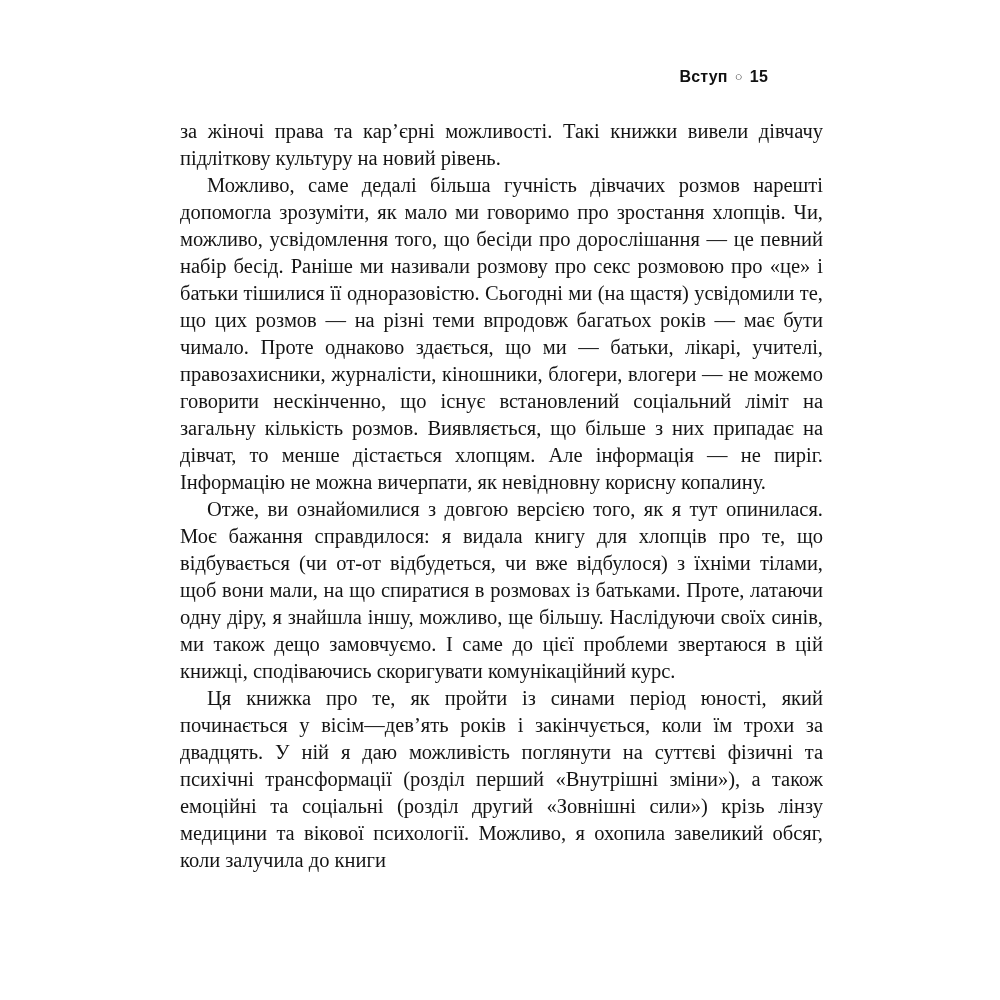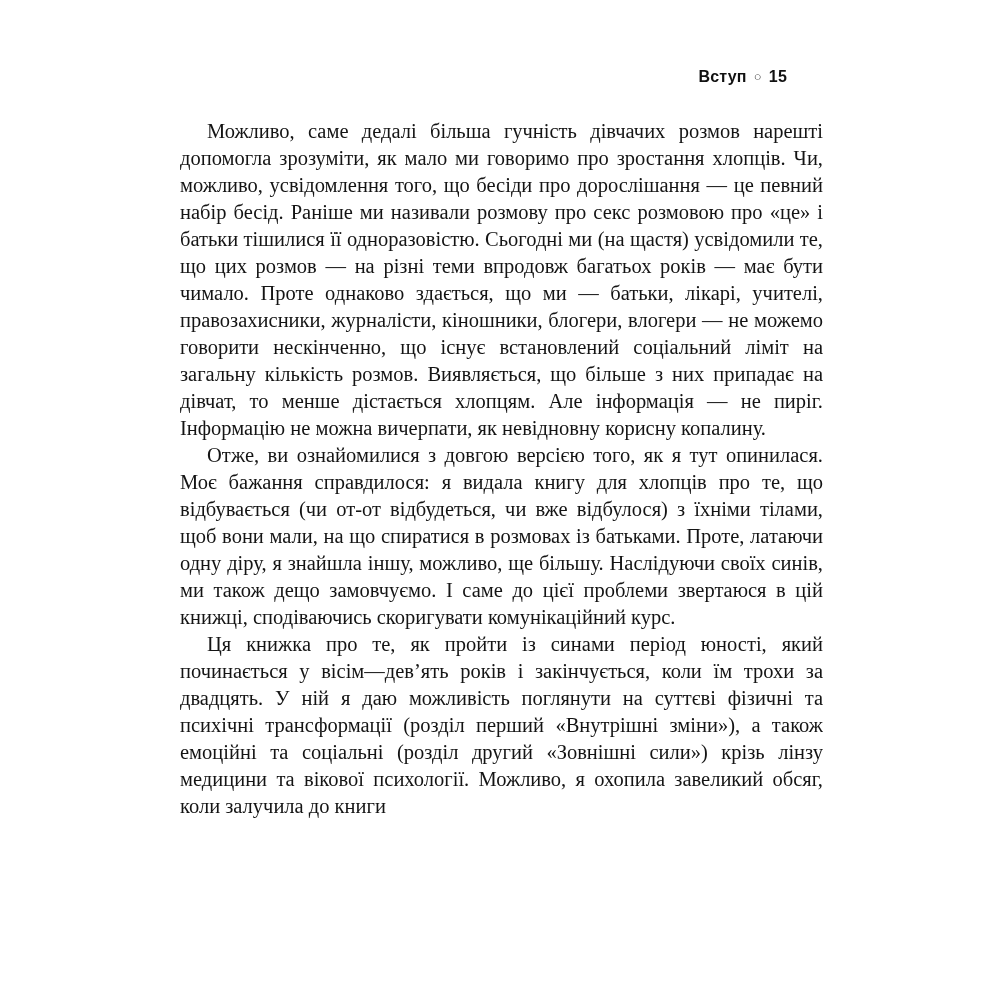--- a/index.html
+++ b/index.html
@@ -16,21 +16,21 @@
     color: #141414;
   }
   .page {
     position: absolute;
     inset: 0;
     background: #ffffff;
   }
   .running-header {
     position: absolute;
     top: 68px;
-    right: 213px;
+    right: 232px;
     font-family: "Liberation Sans", sans-serif;
     font-weight: 700;
     font-size: 16px;
     color: #111111;
     letter-spacing: 0.2px;
     white-space: nowrap;
   }
   .running-header .sep {
     display: inline-block;
     font-weight: 400;
@@ -61,18 +61,19 @@
 </head>
 <body>
 
 <div class="page">
 
   <div class="running-header">
     <span>Вступ</span><span class="sep">○</span><span>15</span>
   </div>
 
   <div class="body-text">
+    <p class="no-indent">за жіночі права та кар’єрні можливості. Такі книжки вивели дівчачу підліткову культуру на новий рівень.</p>
     <p>Можливо, саме дедалі більша гучність дівчачих розмов нарешті допомогла зрозуміти, як мало ми говоримо про зростання хлопців. Чи, можливо, усвідомлення того, що бесіди про дорослішання — це певний набір бесід. Раніше ми називали розмову про секс розмовою про «це» і батьки тішилися її одноразовістю. Сьогодні ми (на щастя) усвідомили те, що цих розмов — на різні теми впродовж багатьох років — має бути чимало. Проте однаково здається, що ми — батьки, лікарі, учителі, правозахисники, журналісти, кіношники, блогери, влогери — не можемо говорити нескінченно, що існує встановлений соціальний ліміт на загальну кількість розмов. Виявляється, що більше з них припадає на дівчат, то менше дістається хлопцям. Але інформація — не пиріг. Інформацію не можна вичерпати, як невідновну корисну копалину.</p>
     <p>Отже, ви ознайомилися з довгою версією того, як я тут опинилася. Моє бажання справдилося: я видала книгу для хлопців про те, що відбувається (чи от-от відбудеться, чи вже відбулося) з їхніми тілами, щоб вони мали, на що спиратися в розмовах із батьками. Проте, латаючи одну діру, я знайшла іншу, можливо, ще більшу. Наслідуючи своїх синів, ми також дещо замовчуємо. І саме до цієї проблеми звертаюся в цій книжці, сподіваючись скоригувати комунікаційний курс.</p>
     <p>Ця книжка про те, як пройти із синами період юності, який починається у вісім—дев’ять років і закінчується, коли їм трохи за двадцять. У ній я даю можливість поглянути на суттєві фізичні та психічні трансформації (розділ перший «Внутрішні зміни»), а також емоційні та соціальні (розділ другий «Зовнішні сили») крізь лінзу медицини та вікової психології. Можливо, я охопила завеликий обсяг, коли залучила до книги</p>
   </div>
 
 </div>
 
 </body></html>

